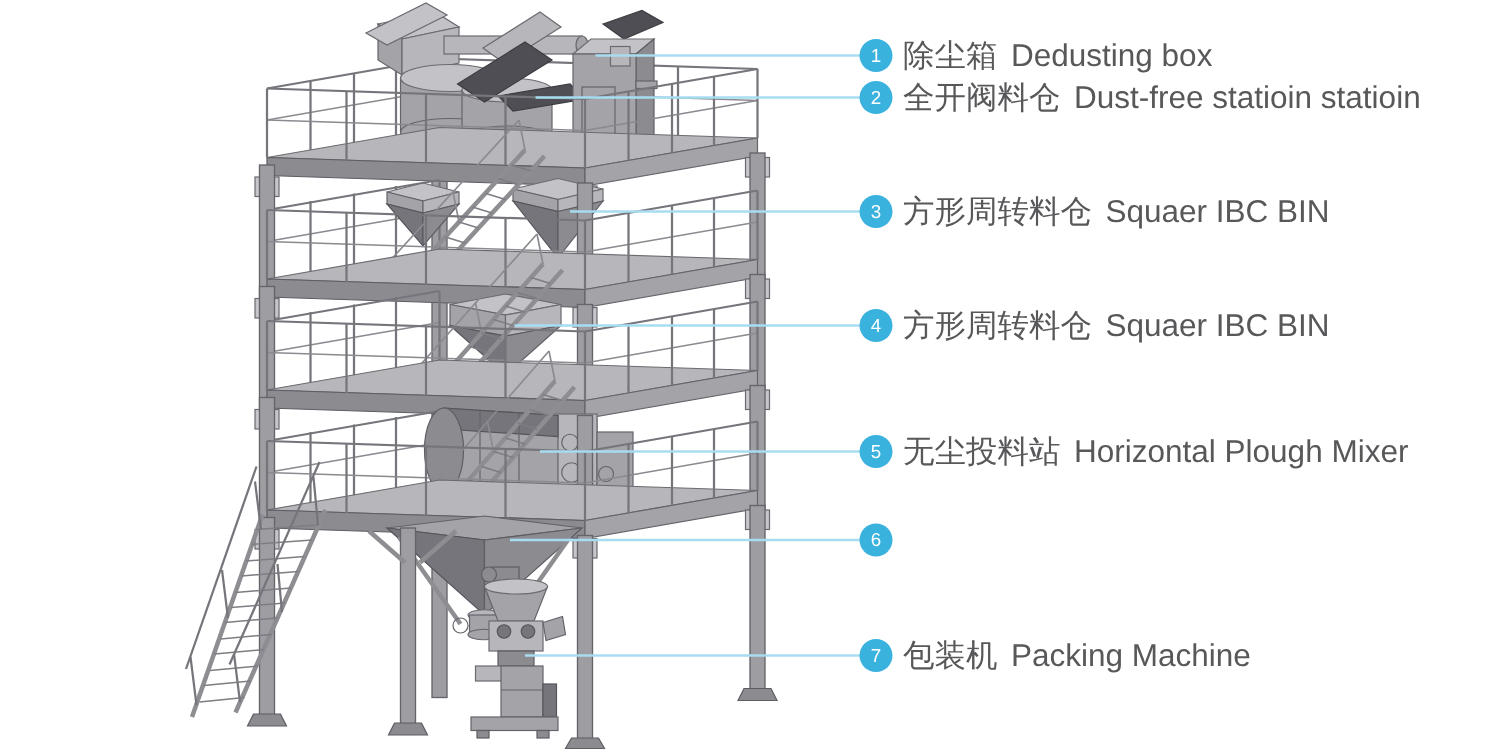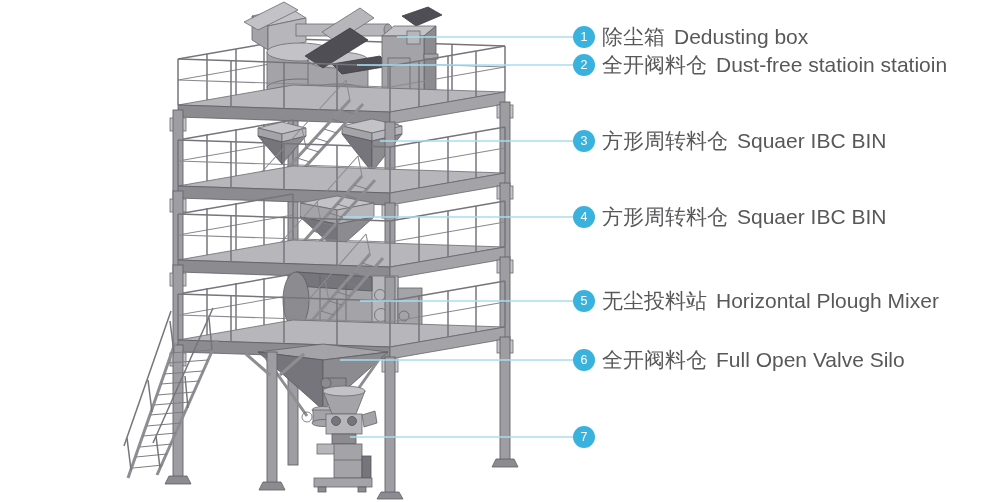--- a/index.html
+++ b/index.html
@@ -416,19 +416,19 @@
   <div class="row" style="top:206px">
     <div class="badge">4</div>
     <div class="text"><span class="cn">方形周转料仓</span><span class="en">Squaer IBC BIN</span></div>
   </div>
   <div class="row" style="top:290px">
     <div class="badge">5</div>
     <div class="text"><span class="cn">无尘投料站</span><span class="en">Horizontal Plough Mixer</span></div>
   </div>
   <div class="row" style="top:349px">
     <div class="badge">6</div>
-    <div class="text"><span class="cn">全开阀料仓</span><span class="en">Full Open Valve Silo</span></div>
   </div>
   <div class="row" style="top:426px">
     <div class="badge">7</div>
+    <div class="text"><span class="cn">包装机</span><span class="en">Packing Machine</span></div>
   </div>
 
 </div>
 
 </body></html>

